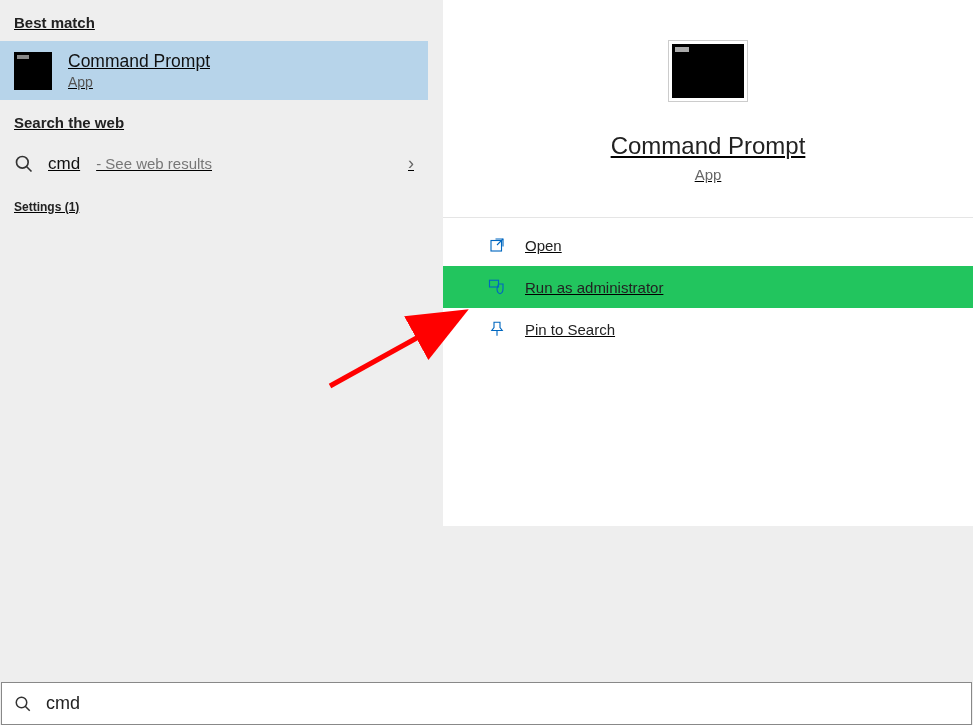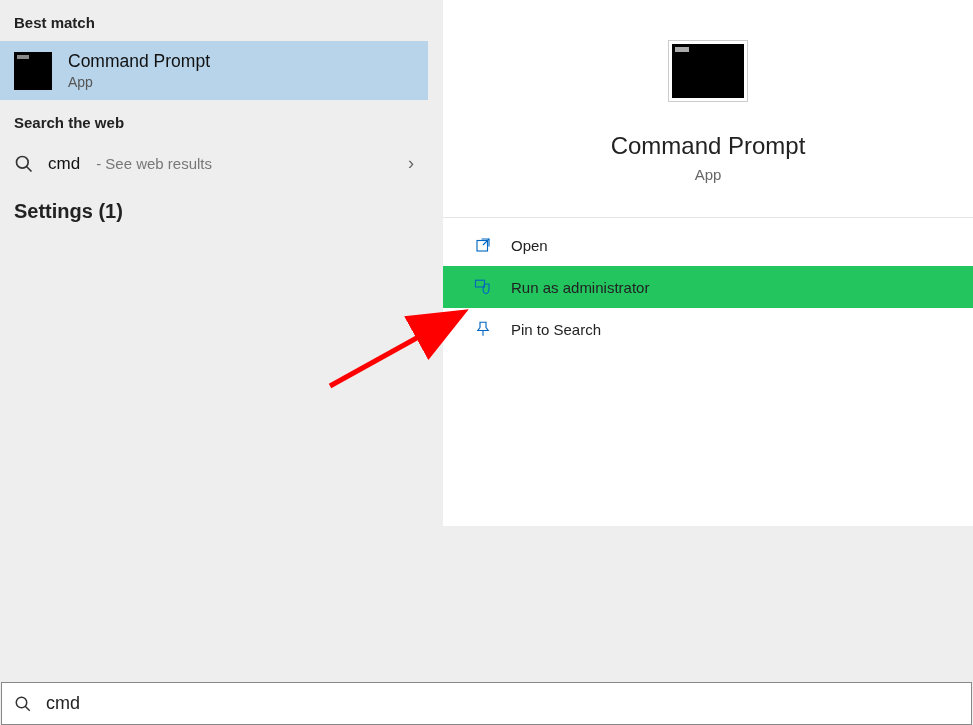--- a/index.html
+++ b/index.html
@@ -3,53 +3,53 @@
 <meta charset="utf-8">
 <style>
   * { box-sizing: border-box; margin: 0; padding: 0; }
   body {
     font-family: "Segoe UI", Arial, sans-serif;
     width: 973px; height: 725px;
     background: #eeeeee;
     overflow: hidden;
     position: relative;
   }
-  .container { display: flex; height: 526px; }
+  .container { display: flex; height: 526px; text-decoration: underline; }
   .left-pane { width: 428px; background: #eeeeee; padding: 0; }
   .right-pane { flex: 1; background: #ffffff; display: flex; flex-direction: column; margin-left: 15px; }
 
   .section-header { font-weight: 600; font-size: 15px; padding: 14px 14px 10px 14px; color: #222; }
   
   .result-item { display: flex; align-items: center; padding: 10px 14px; cursor: default; }
   .result-item.selected { background: #b7d4ea; }
   .result-icon { width: 38px; height: 38px; background: #000; margin-right: 16px; position: relative; }
   .result-icon .bar { position: absolute; top: 3px; left: 3px; width: 12px; height: 4px; background: #888; }
   .result-text { display: flex; flex-direction: column; }
   .result-title { font-size: 17.5px; color: #111; font-weight: 400; }
   .result-sub { font-size: 14px; color: #555; margin-top: 2px; }
 
   .web-row { display: flex; align-items: center; padding: 12px 14px; cursor: default; }
   .web-row .search-icn { width: 20px; height: 20px; margin-right: 14px; }
   .web-text { font-size: 17px; color: #111; }
   .web-hint { font-size: 15px; color: #777; padding-left: 16px; }
   .chevron { margin-left: auto; font-size: 18px; color: #666; }
 
-  .settings-row { padding: 14px 14px; font-size: 20px; font-weight: 600; color: #222; }
+  .settings-row { padding: 14px 14px; font-size: 12px; font-weight: 600; color: #222; }
 
   .detail-header { display: flex; flex-direction: column; align-items: center; padding: 40px 0 24px 0; }
   .detail-icon-wrap { width: 80px; height: 62px; background: #fff; border: 1px solid #ccc; padding: 3px; display: flex; }
   .detail-icon { background: #000; flex: 1; position: relative; }
   .detail-icon .bar { position: absolute; top: 3px; left: 3px; width: 14px; height: 5px; background: #aaa; }
   .detail-title { font-size: 24px; font-weight: 400; margin-top: 30px; color: #222; }
   .detail-sub { font-size: 15px; color: #666; margin-top: 6px; }
 
   .divider { height: 1px; background: #e5e5e5; margin: 10px 0 0 0; }
 
   .action-list { padding: 6px 0; }
-  .action-item { display: flex; align-items: center; padding: 11px 30px; font-size: 15px; color: #222; cursor: default; }
+  .action-item { display: flex; align-items: center; padding: 11px 44px; font-size: 15px; color: #222; cursor: default; }
   .action-item.hover { background: #22c55e; }
   .action-icon { width: 20px; height: 20px; margin-right: 18px; color: #0067c0; display:flex; align-items:center; justify-content:center; }
   .action-icon svg { width: 18px; height: 18px; stroke: #0067c0; fill: none; stroke-width: 1.5; }
 
   .search-bar { position: absolute; left: 1px; right: 1px; bottom: 0; height: 43px; background: #fff; border: 1px solid #888; display: flex; align-items: center; padding: 0 12px; }
   .search-bar .search-icn { width: 18px; height: 18px; margin-right: 14px; }
   .search-input { border: none; outline: none; font-size: 18px; flex: 1; font-family: inherit; color: #222; }
 
   .search-icn svg { stroke: #333; fill: none; stroke-width: 2; }
 

